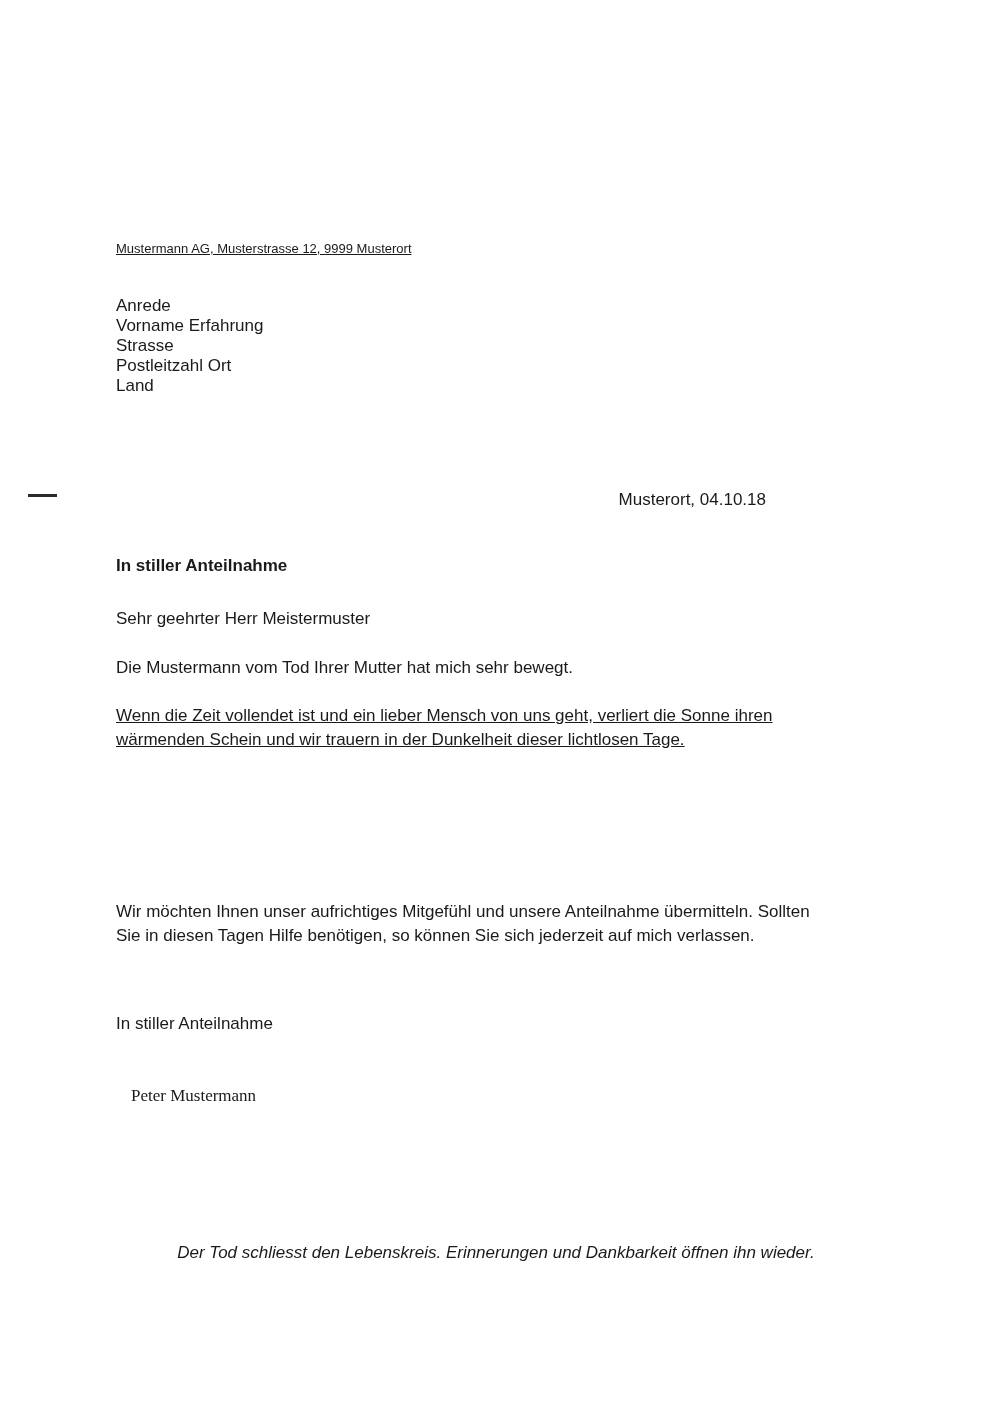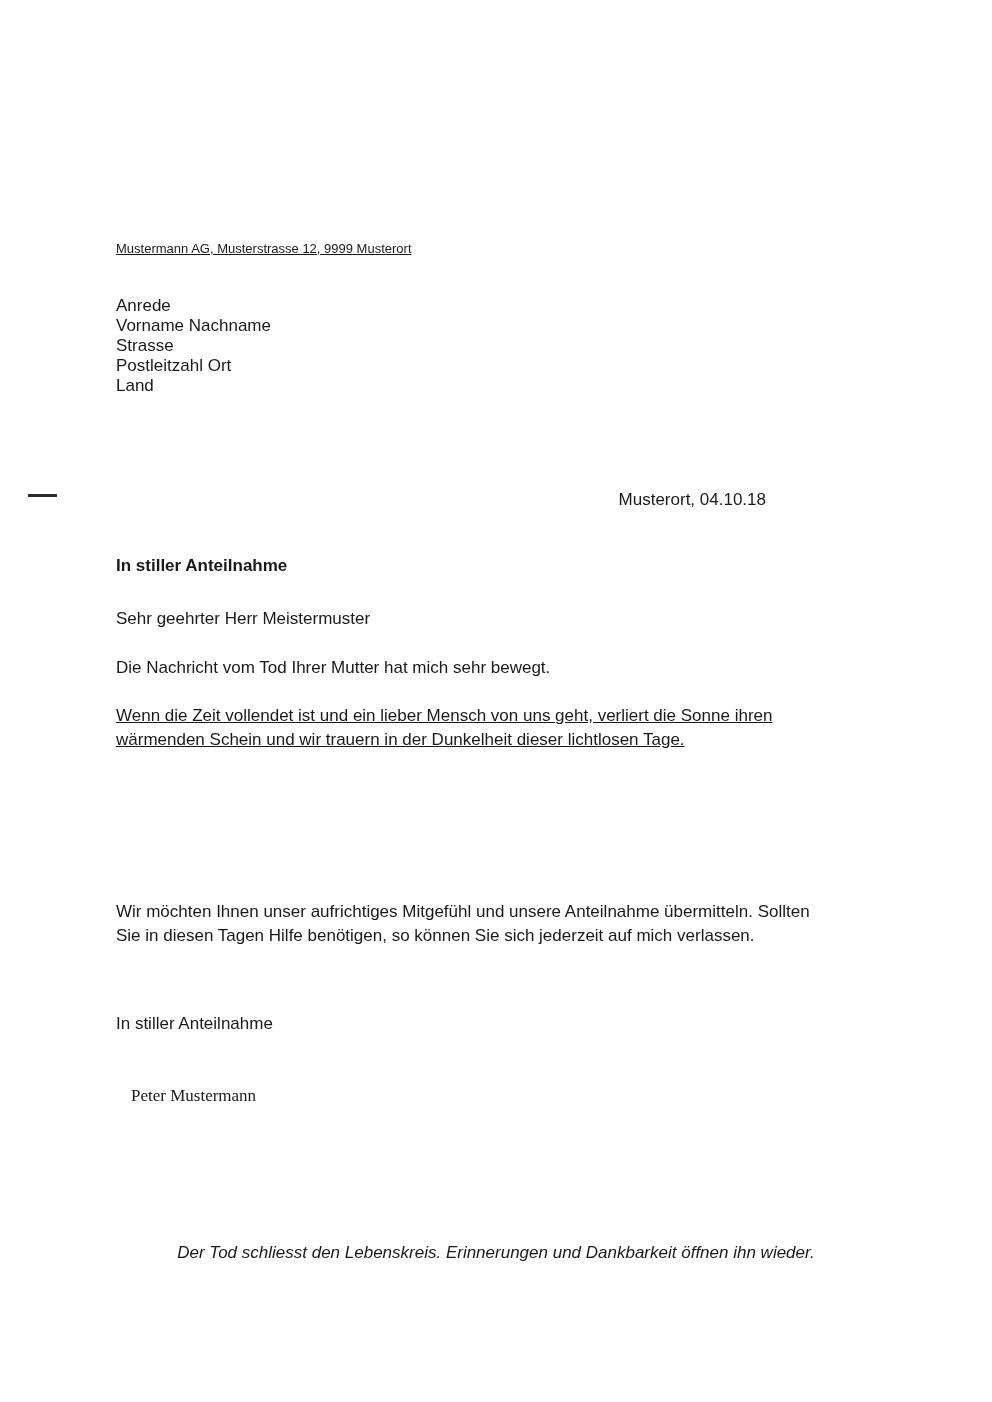--- a/index.html
+++ b/index.html
@@ -109,35 +109,35 @@
 </style>
 </head>
 <body>
 
 <div class="page">
 
   <div class="sender">Mustermann AG, Musterstrasse 12, 9999 Musterort</div>
 
   <div class="address">
       <div class="address-line">Anrede</div>
-      <div class="address-line">Vorname Nachname</div>
+      <div class="address-line">Vorname Erfahrung</div>
       <div class="address-line">Strasse</div>
       <div class="address-line">Postleitzahl Ort</div>
       <div class="address-line">Land</div>
     </div>
 
   <div class="fold-mark"></div>
 
   <div class="date">Musterort, 04.10.18</div>
 
   <h1 class="subject">In stiller Anteilnahme</h1>
 
   <div class="para salutation">Sehr geehrter Herr Meistermuster</div>
 
-  <div class="para p1">Die Nachricht vom Tod Ihrer Mutter hat mich sehr bewegt.</div>
+  <div class="para p1">Die Mustermann vom Tod Ihrer Mutter hat mich sehr bewegt.</div>
 
   <div class="para p2">Wenn die Zeit vollendet ist und ein lieber Mensch von uns geht, verliert die Sonne ihren
 wärmenden Schein und wir trauern in der Dunkelheit dieser lichtlosen Tage.</div>
 
 
   <div class="para p4">Wir möchten Ihnen unser aufrichtiges Mitgefühl und unsere Anteilnahme übermitteln. Sollten
 Sie in diesen Tagen Hilfe benötigen, so können Sie sich jederzeit auf mich verlassen.</div>
 
   <div class="closing">In stiller Anteilnahme</div>
 

